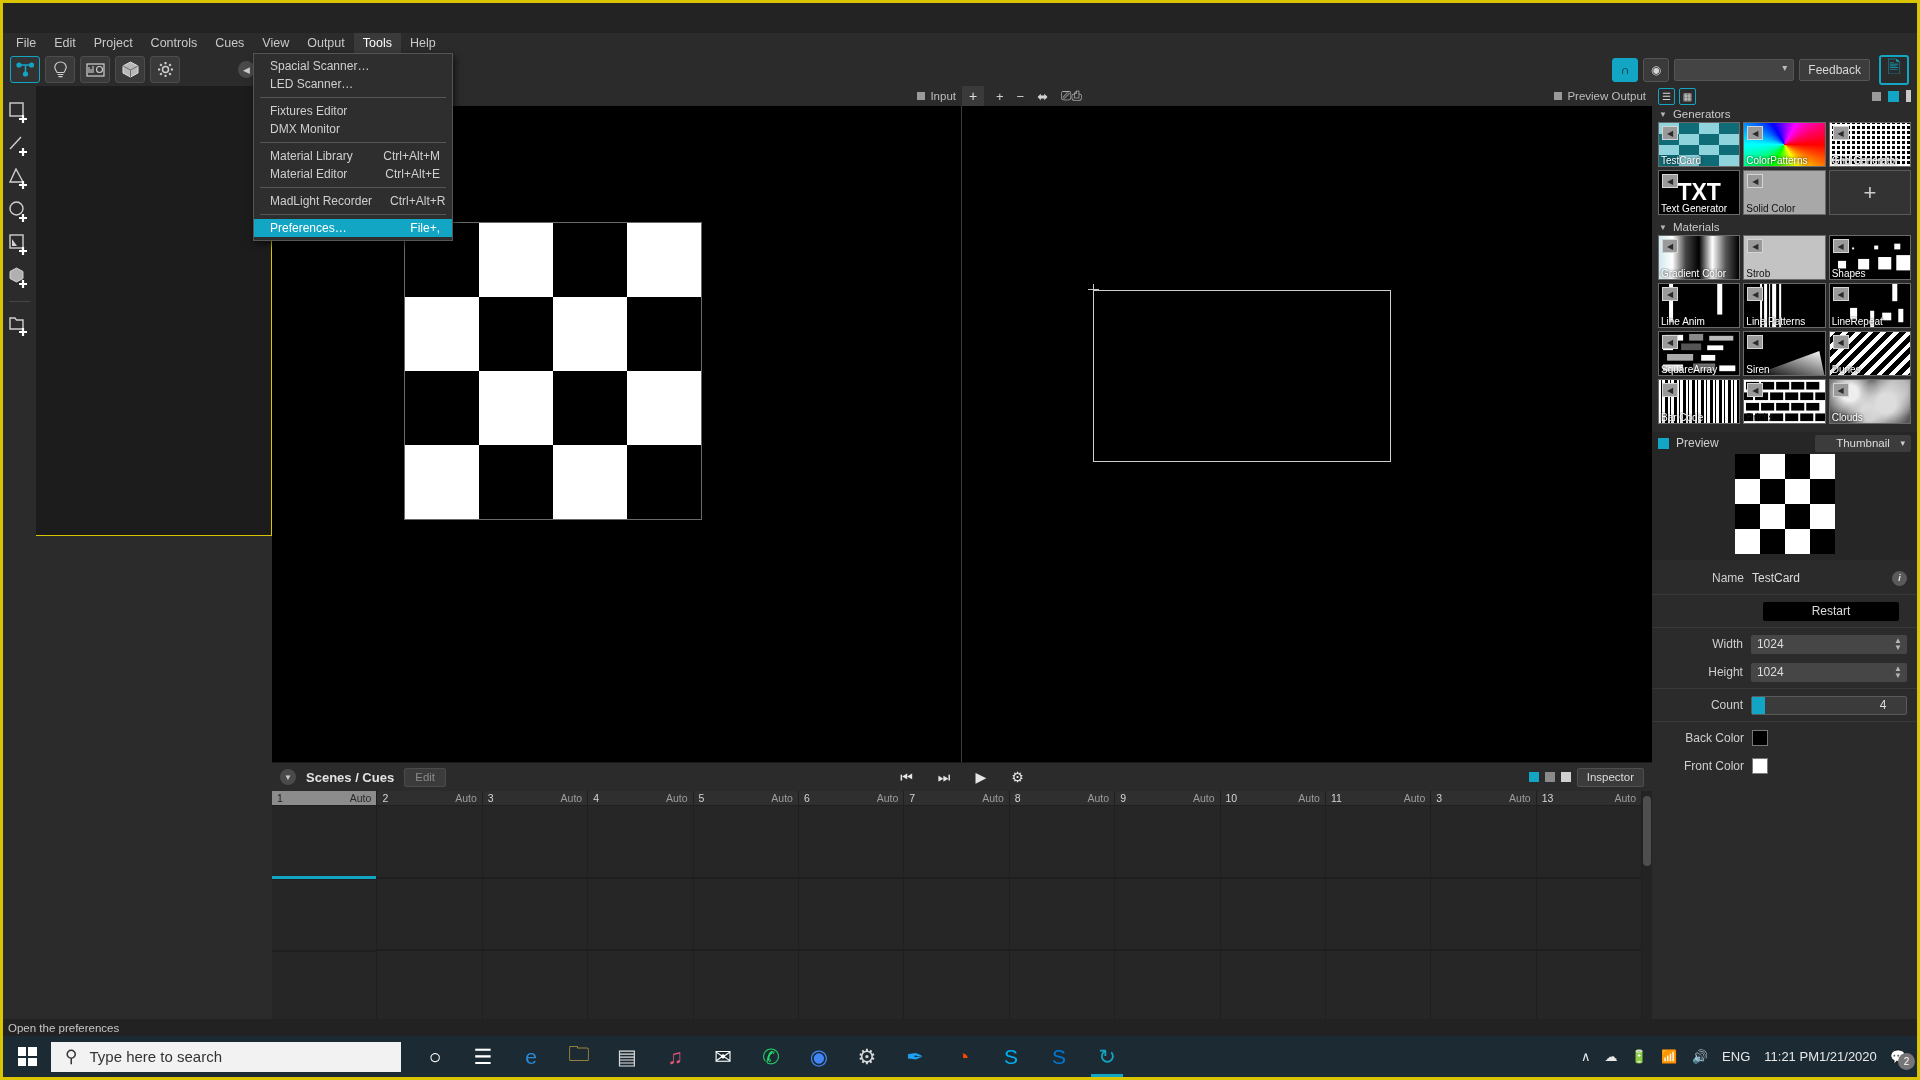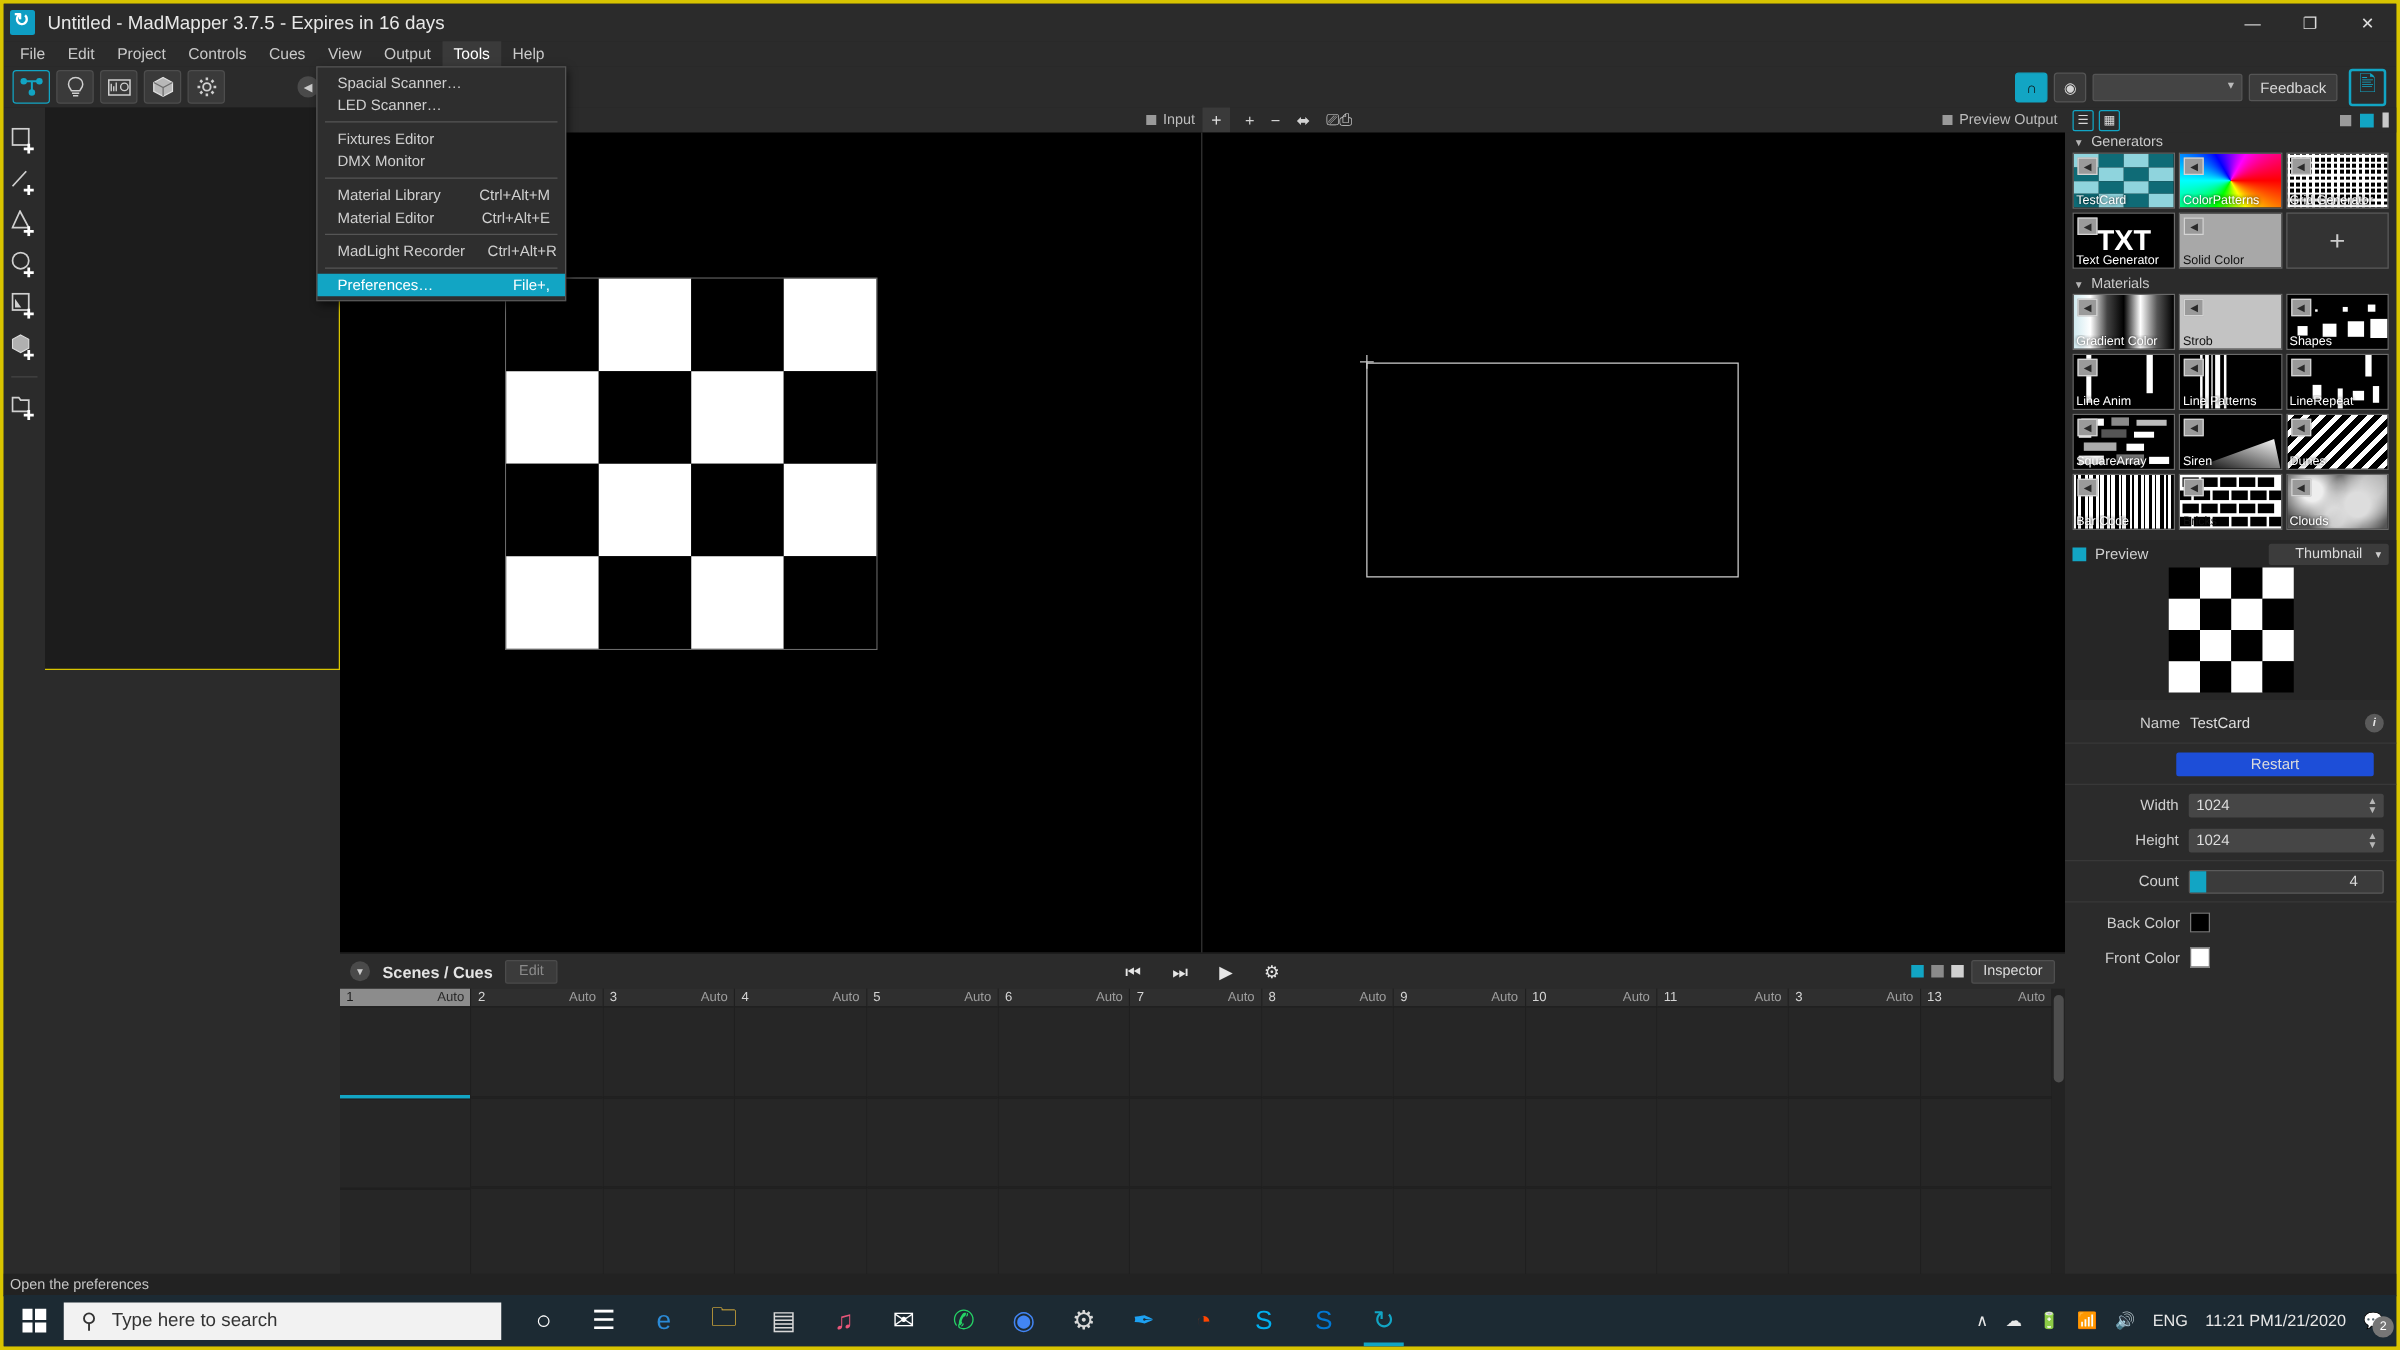--- a/index.html
+++ b/index.html
@@ -127,21 +127,21 @@
   .prev-combo { margin-left:auto; width:96px; height:17px; background:#3c3c3c; border-radius:2px; display:flex; align-items:center; justify-content:center; position:relative; color:#dcdcdc; font-size:11.5px; }
   .prev-combo:after { content:"\25BE"; position:absolute; right:6px; color:#cfcfcf; font-size:9px; }
   .prev-img { width:100px; height:100px; margin:0 auto; display:grid; grid-template-columns:repeat(4,1fr); grid-template-rows:repeat(4,1fr); }
 
   .props { margin-top:4px; }
   .prow { display:flex; align-items:center; height:28px; padding:0 10px; }
   .prow .plabel { width:90px; text-align:right; padding-right:8px; color:#cfcfcf; font-size:12px; }
   .pval { color:#dedede; font-size:12px; }
   .psep { height:1px; background:#383838; margin:2px 0; }
   .info-ico { margin-left:auto; width:15px; height:15px; border-radius:50%; background:#5a5a5a; color:#e8e8e8; font-size:9px; font-style:italic; display:flex; align-items:center; justify-content:center; font-weight:bold;}
-  .restart-btn { width:158px; height:19px; background:#1d4ed8; border-radius:2px; color:#dcdcdc; font-size:12px; display:flex; align-items:center; justify-content:center; margin-left:auto; margin-right:8px; }
+  .restart-btn { width:136px; height:19px; background:#000000; border-radius:2px; color:#dcdcdc; font-size:12px; display:flex; align-items:center; justify-content:center; margin-left:auto; margin-right:8px; }
   .spin { width:158px; height:19px; background:#464646; border-radius:2px; display:flex; align-items:center; padding:0 6px; color:#dedede; font-size:12px; position:relative; }
   .spin .arrows { position:absolute; right:5px; color:#b7b7b7; font-size:8px; line-height:7px; text-align:center; }
   .slider { width:158px; height:19px; background:#3b3b3b; border:1px solid #5a5a5a; border-radius:2px; display:flex; align-items:center; position:relative; }
   .slider .fillbar { width:13px; height:100%; background:#12a5c4; }
   .slider .ticks { flex:1; display:flex; }
   .slider .tick { flex:1; border-right:1px solid #5a5a5a; }
   .slider .num { width:46px; text-align:center; color:#dedede; font-size:12px; }
   .swatch { width:16px; height:16px; border:1px solid #777; }
 
   
@@ -160,29 +160,20 @@
   .clock { display:flex; align-items:flex-end; line-height:15px; font-size:13px; }
   .notif { position:relative; }
   .notif-badge { position:absolute; right:-8px; bottom:-6px; width:17px; height:17px; border-radius:50%; background:#767676; color:#fff; font-size:10px; display:flex; align-items:center; justify-content:center; }
   svg { display:block; }
 </style>
 </head>
 <body>
 
 <div id="app">
 
-  <div class="titlebar">
-    <div class="tb-logo"></div>
-    <div class="tb-title">Untitled - MadMapper 3.7.5 - Expires in 16 days</div>
-    <div class="tb-btns">
-      <div class="tb-btn">—</div>
-      <div class="tb-btn">❐</div>
-      <div class="tb-btn close">✕</div>
-    </div>
-  </div>
 
   <div class="menubar">
     <div class="menu-item">File</div>
     <div class="menu-item">Edit</div>
     <div class="menu-item">Project</div>
     <div class="menu-item">Controls</div>
     <div class="menu-item">Cues</div>
     <div class="menu-item">View</div>
     <div class="menu-item">Output</div>
     <div class="menu-item active">Tools</div>

